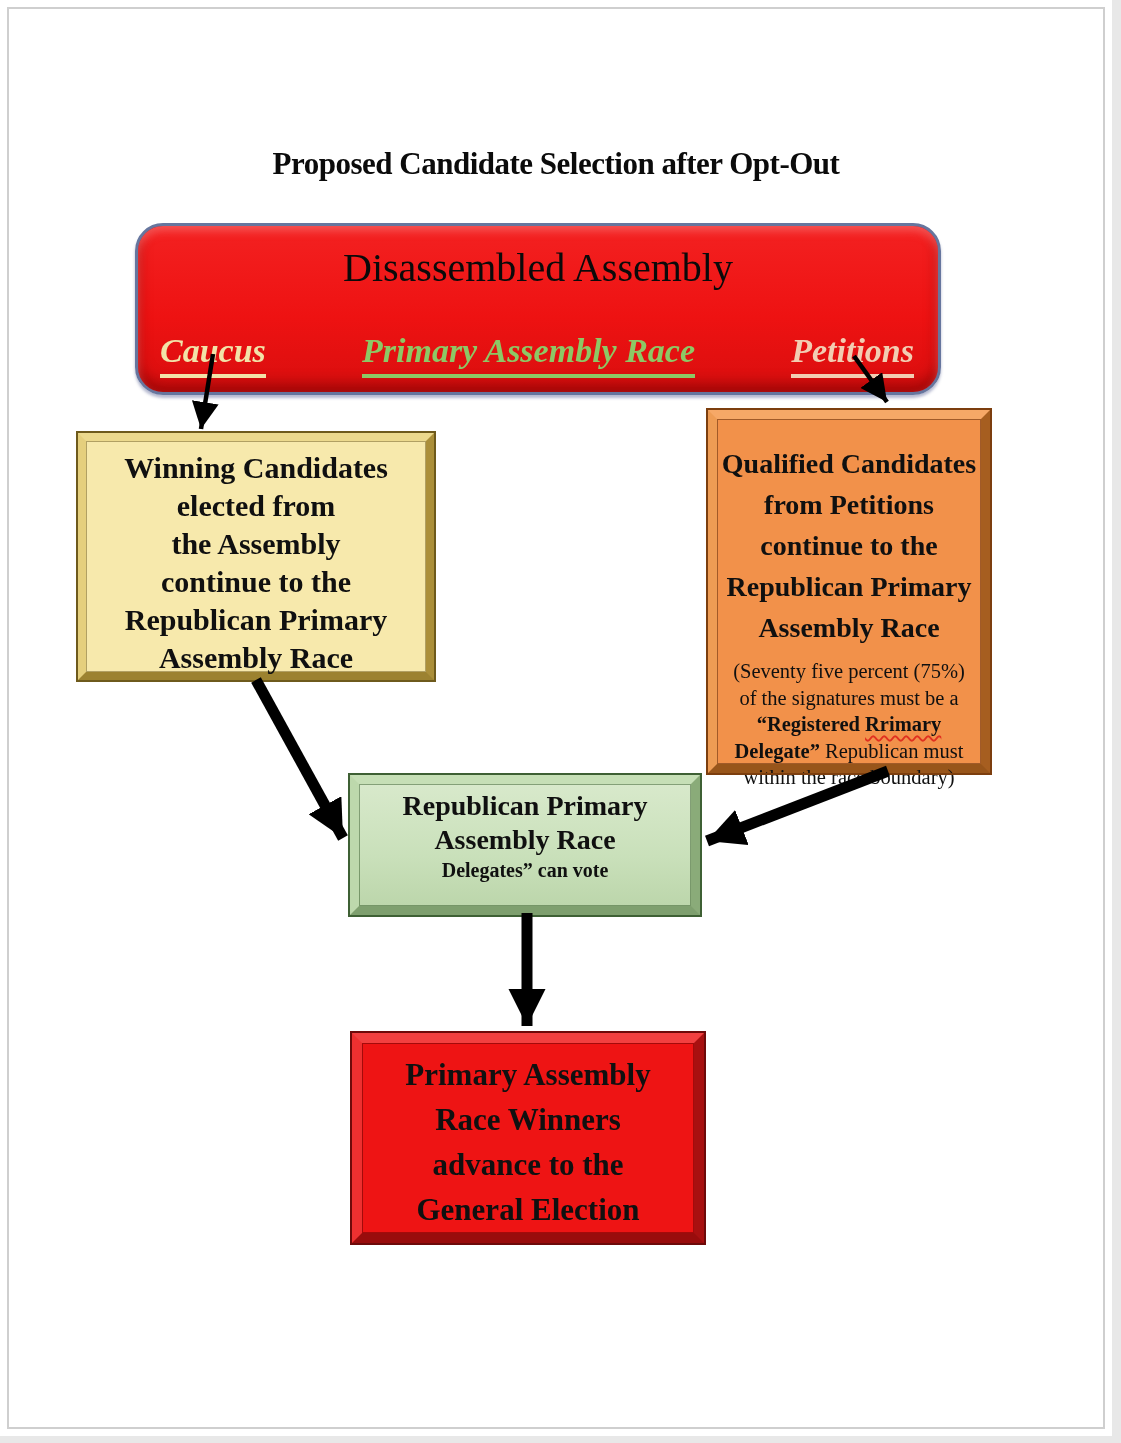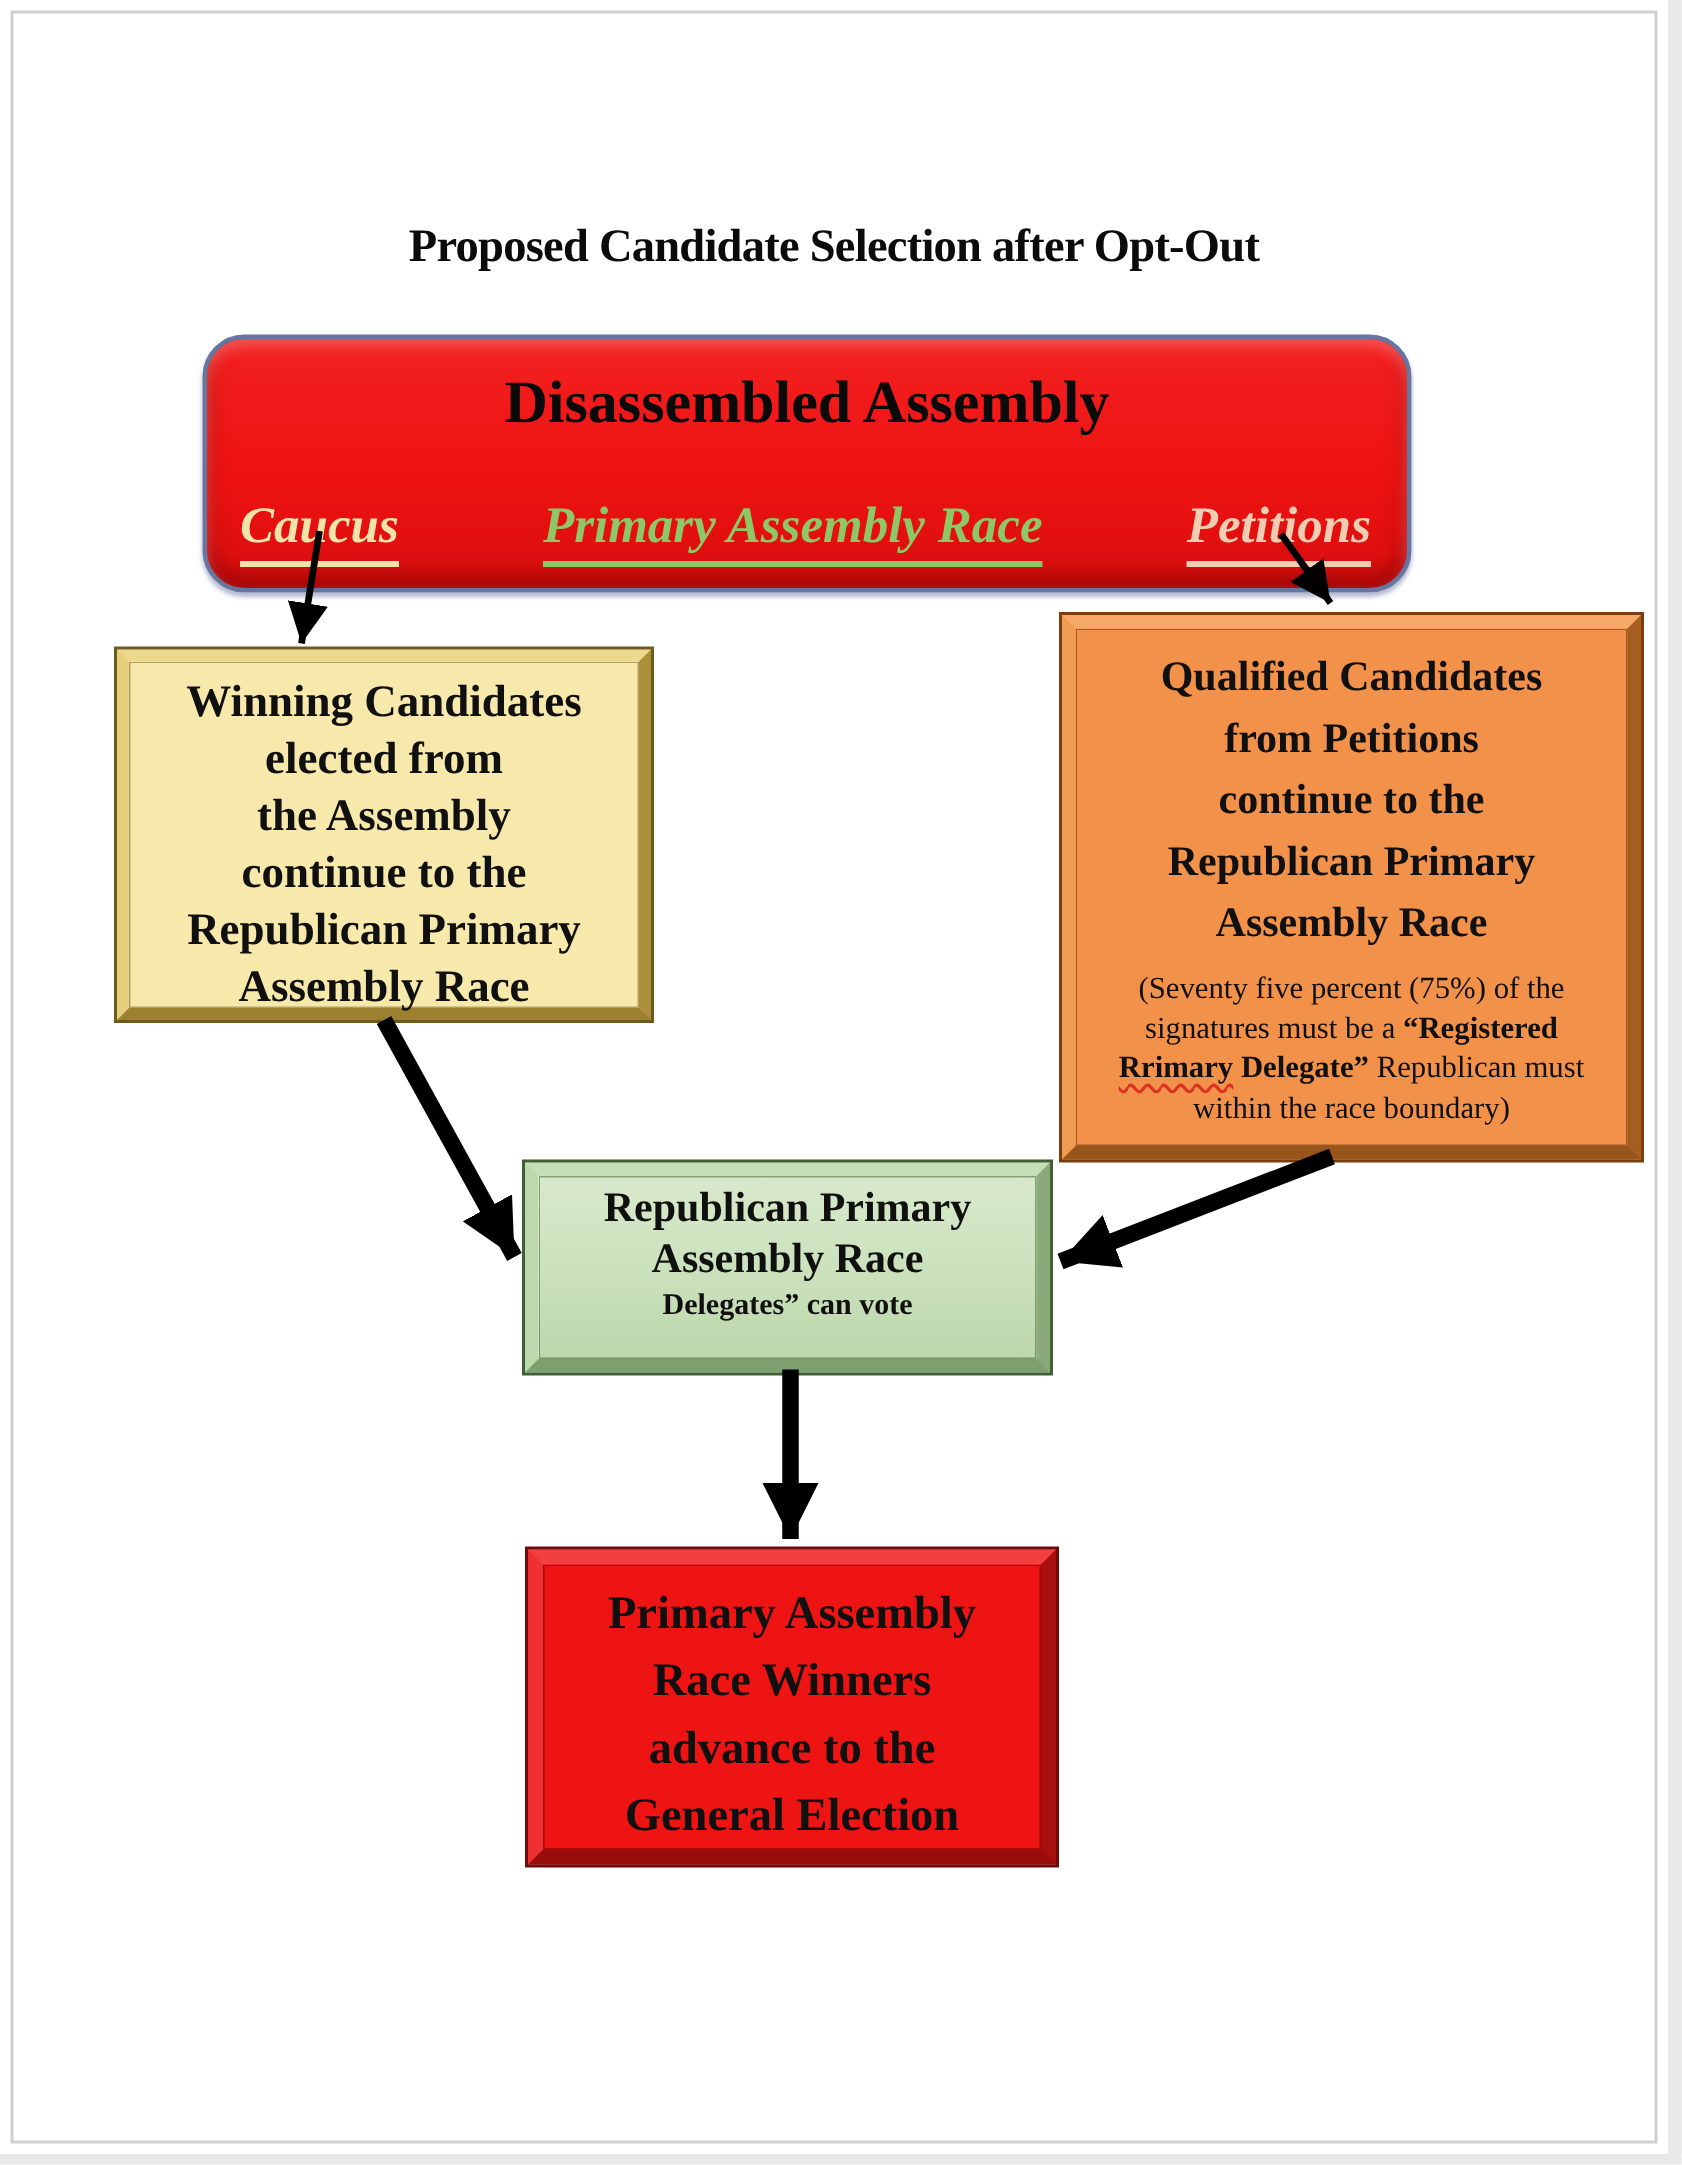--- a/index.html
+++ b/index.html
@@ -30,21 +30,21 @@
     position:absolute; left:135px; top:223px; width:806px; height:172px;
     background:linear-gradient(180deg,#f32121 0%, #ee1212 55%, #d90e0e 100%);
     border:3px solid #66769e;
     border-radius:28px;
     box-shadow: inset 0 5px 9px rgba(255,130,130,.55),
                 inset 0 -8px 14px rgba(110,0,0,.55),
                 0 3px 3px rgba(90,100,150,.45);
   }
   .assembly-title {
     margin-top:18px; text-align:center;
-    font-size:40px; font-weight:bold; color:#0a0a0a;
+    font-size:40px; font-weight:normal; color:#0a0a0a;
   }
   .links-row {
     margin-top:22px; padding:0 24px 0 22px;
     display:flex; justify-content:space-between; align-items:baseline;
   }
   .dlink {
     display:inline-block;
     font-size:34px; font-weight:bold; font-style:italic;
     border-bottom:4px solid currentColor;
     padding-bottom:5px; line-height:1.05;
@@ -61,28 +61,28 @@
     border:8px solid #d7bc5e;
     border-top-color:#ecd98d; border-left-color:#e5cf7d;
     border-bottom-color:#9c8230; border-right-color:#ab8f3a;
     outline:2px solid #6e5a1c;
     box-shadow: inset 0 0 0 1px rgba(90,70,10,.45);
     padding-top:8px;
   }
   .yellow-box .main { font-size:30px; line-height:38px; }
 
   .orange-box {
-    left:708px; top:410px; width:386px; height:363px;
+    left:708px; top:410px; width:282px; height:363px;
     background:#f2914a;
     border:9px solid #d97e2e;
     border-top-color:#f6a867; border-left-color:#ee9c54;
     border-bottom-color:#98551a; border-right-color:#a65e20;
     outline:2px solid #7c3e0e;
     box-shadow: inset 0 0 0 1px rgba(80,35,5,.5);
-    padding-top:12px;
+    padding-top:24px;
     font-family:Liberation Serif, serif;
   }
   .orange-box .main { font-size:28px; line-height:41px; }
   .orange-box .note {
     margin:10px 8px 0 8px;
     font-size:20.5px; line-height:26.5px; font-weight:normal;
   }
   .orange-box .note b { font-weight:bold; }
   .misspelled {
     text-decoration:underline;

